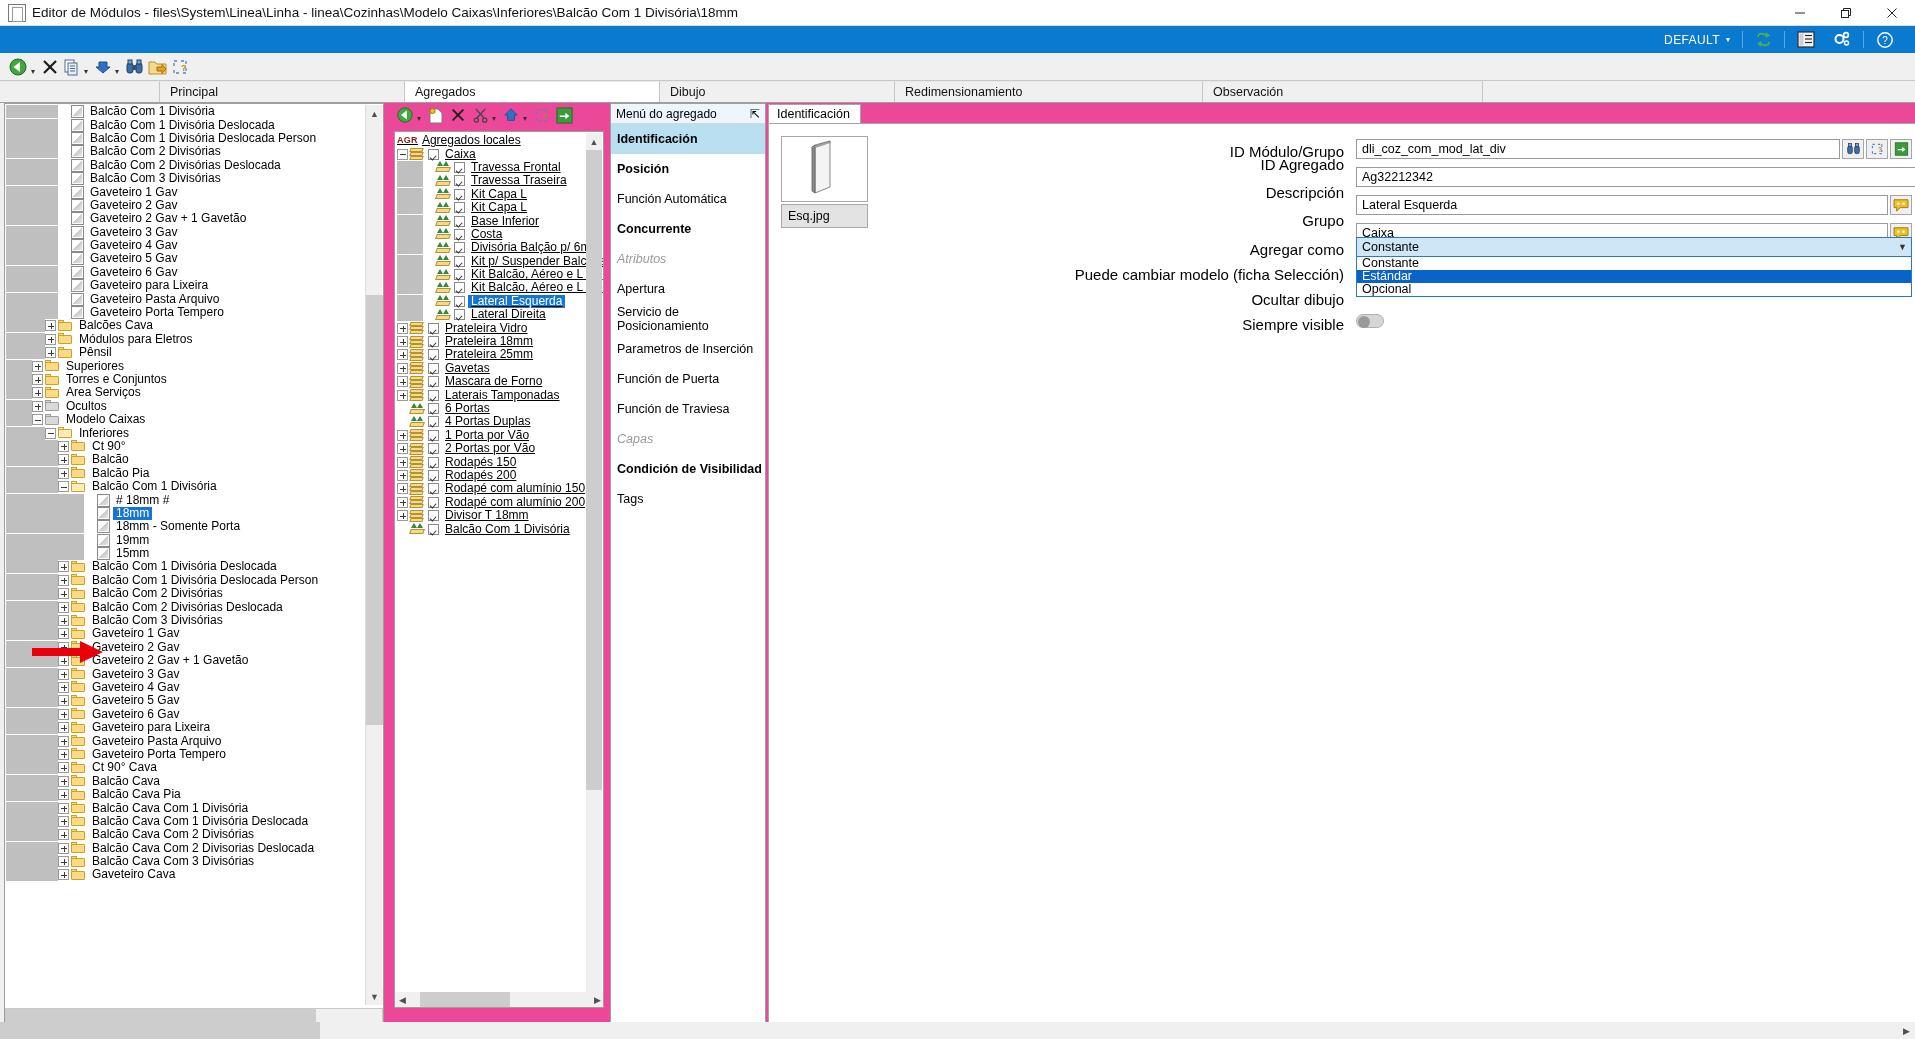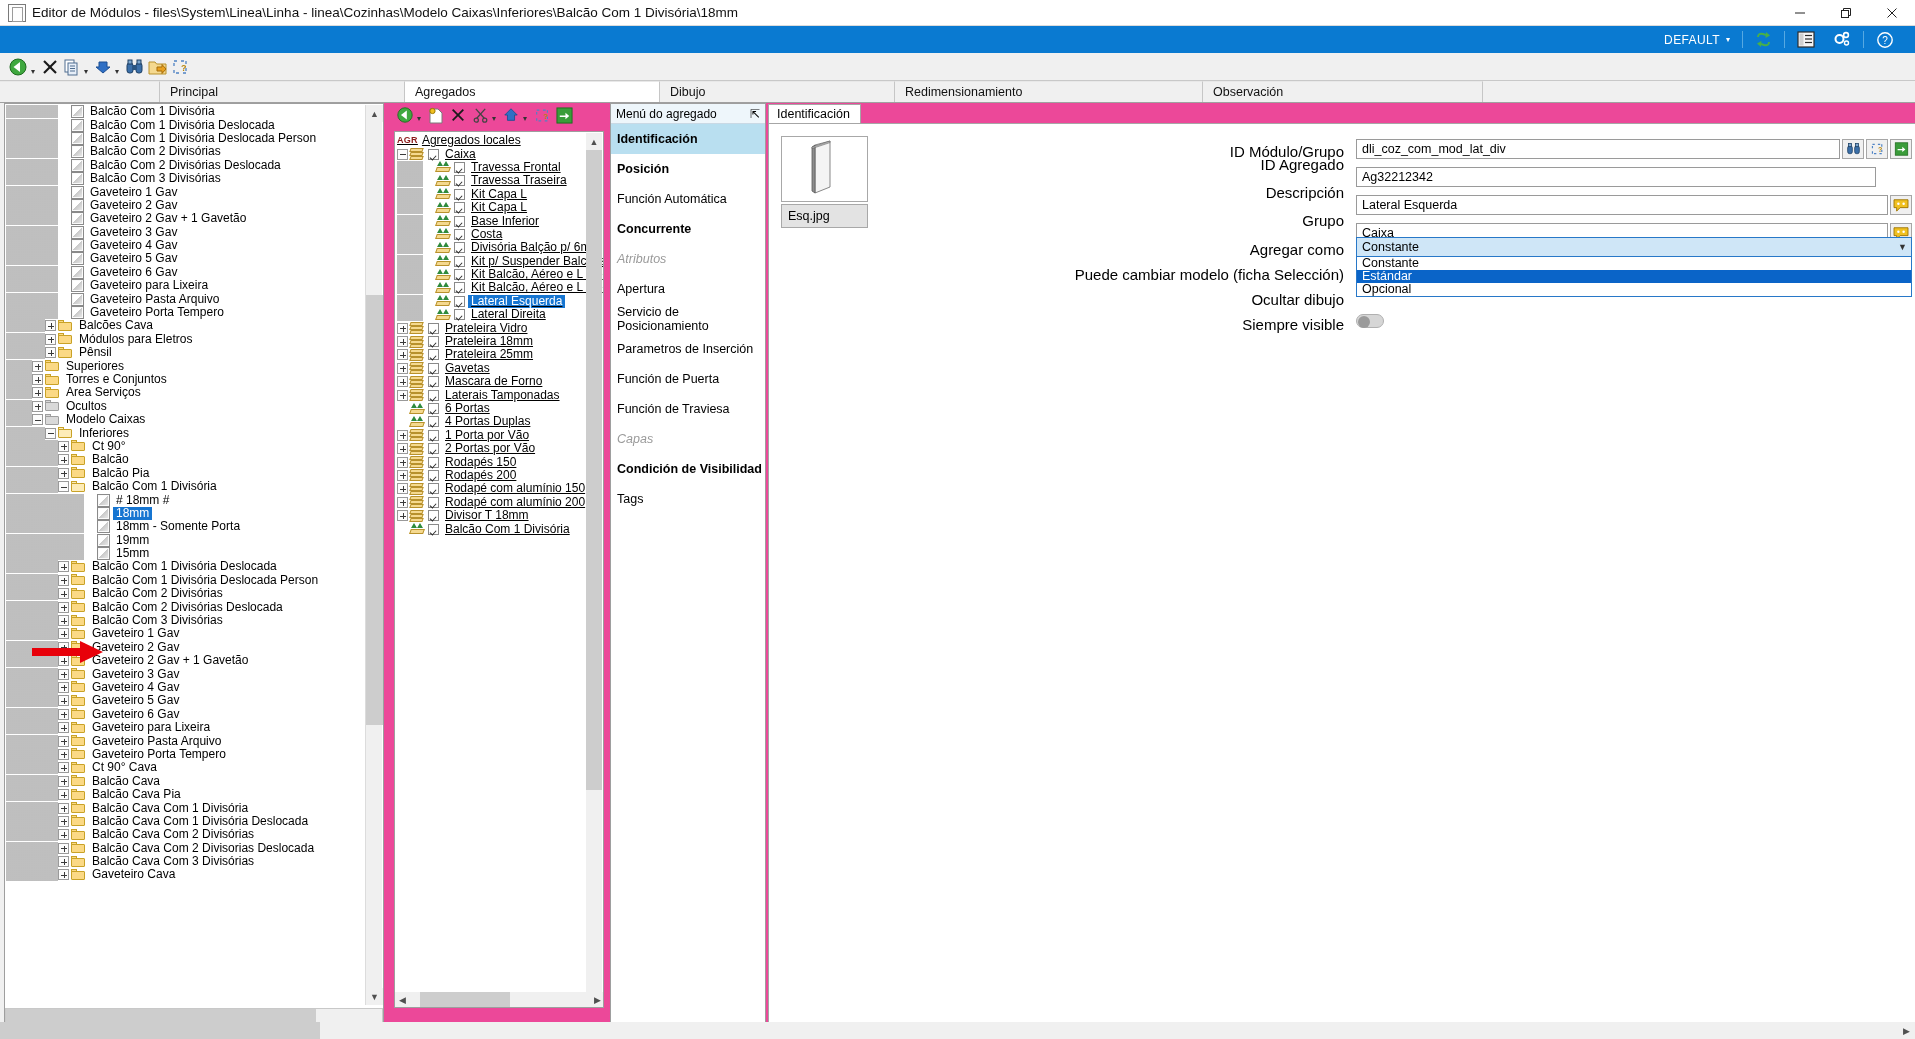--- a/index.html
+++ b/index.html
@@ -1443,21 +1443,21 @@
           </svg>
       </div>
       <div class="fbtn" style="left:1121px;top:15px;">
         <svg width="15" height="14" viewBox="0 0 18 18">
             <rect x="1" y="1" width="16" height="16" fill="#3a9c3a" stroke="#1e6b1e"></rect>
             <polygon points="4,9 10,9 10,6 14,9.5 10,13 10,10.5 4,10.5" fill="#fff"></polygon>
           </svg>
       </div>
 
       <div class="flabel" style="left:330px;top:32px;width:245px;">ID Agregado</div>
-      <div class="finput" style="left:587px;top:43px;width:520px;align-items:center;">
+      <div class="finput" style="left:587px;top:43px;width:560px;align-items:center;">
         <span>Ag32212342</span>
       </div>
 
       <div class="flabel" style="left:330px;top:60px;width:245px;">Descripción</div>
       <div class="finput" style="left:587px;top:71px;width:532px;">
         <span>Lateral Esquerda</span>
       </div>
       <div class="fbtn-note" style="left:1121px;top:71px;">
         <svg width="16" height="14" viewBox="0 0 18 16">
             <path d="M1 2 h16 v9 h-9 l-4 4 v-4 H1 Z" fill="#f0c020" stroke="#9a7100"></path>

